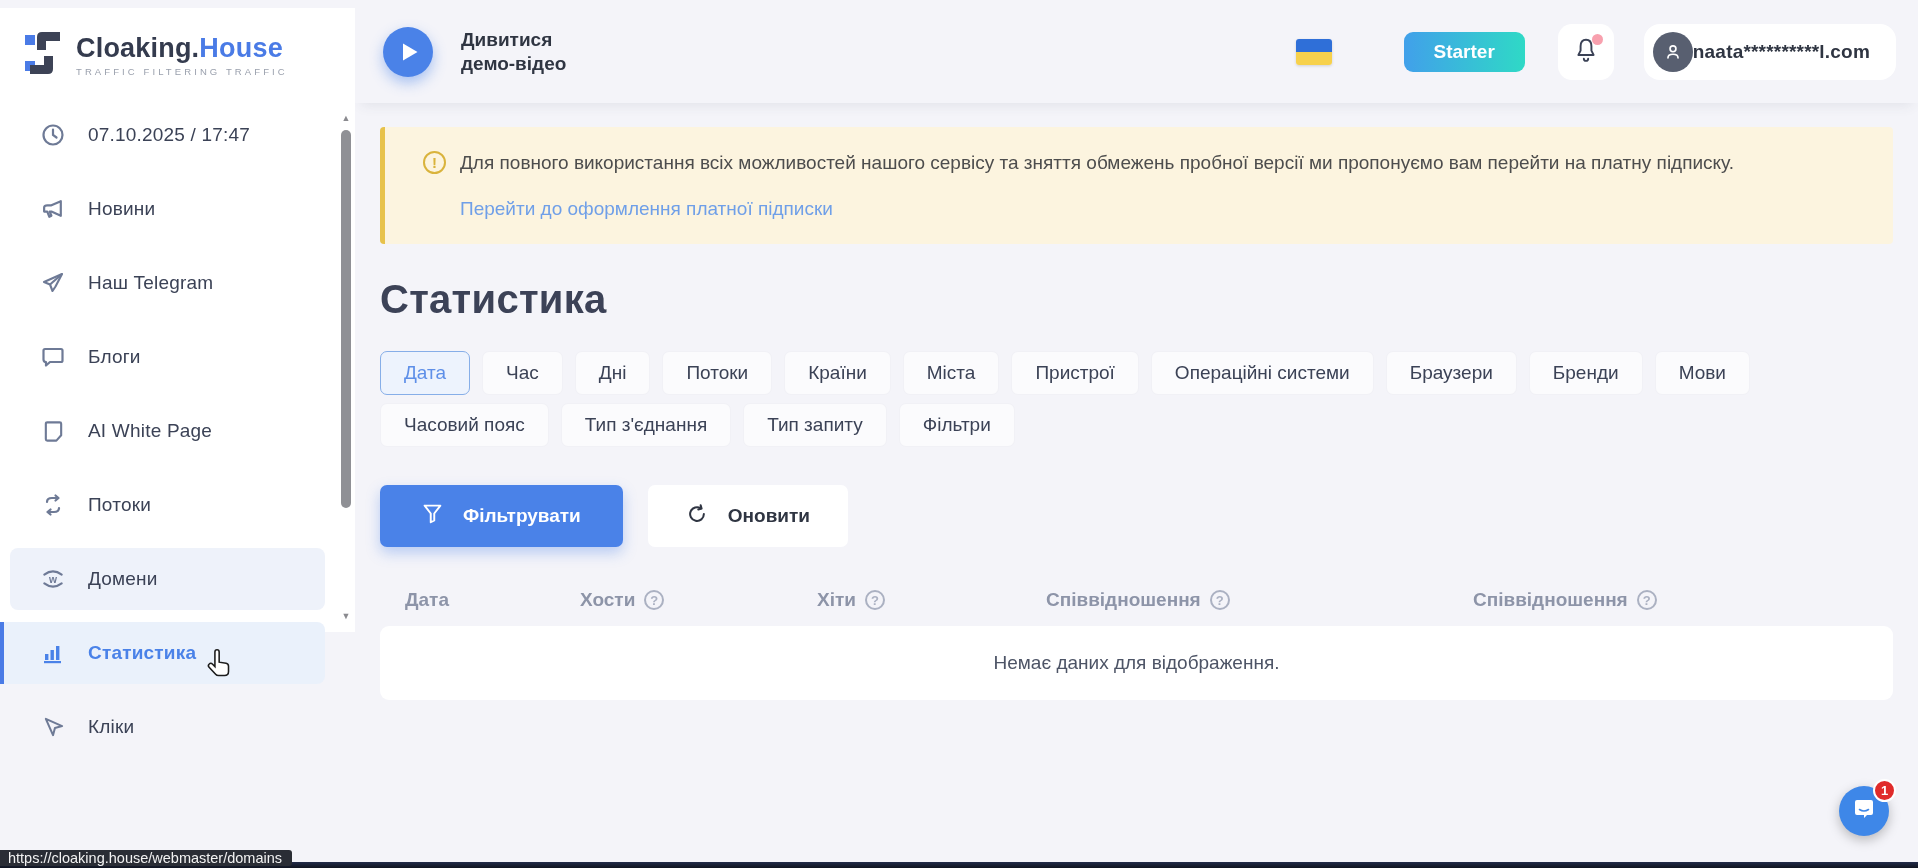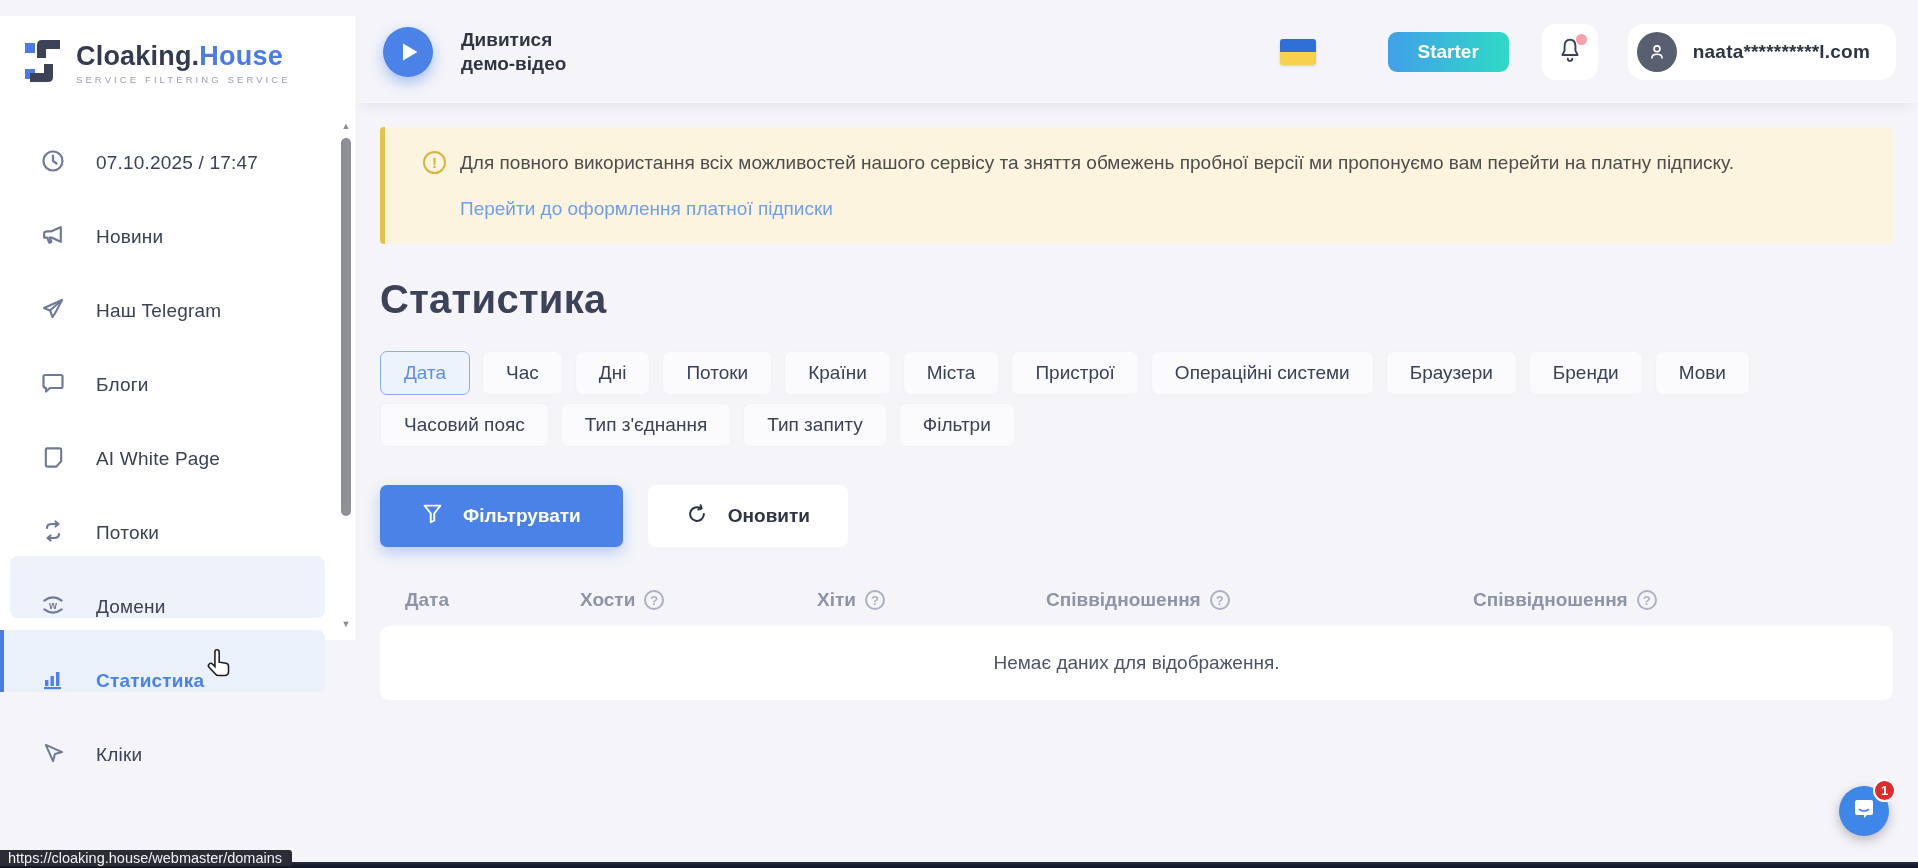--- a/index.html
+++ b/index.html
@@ -1,26 +1,26 @@
 <!DOCTYPE html>
 <html><head>
 <meta charset="utf-8">
 <style>
   * { margin:0; padding:0; box-sizing:border-box; }
   html,body { width:1918px; height:868px; overflow:hidden; }
   body { font-family:"Liberation Sans", sans-serif; background:#f4f4f9; position:relative; color:#3b4256; }
 
   
-  .sidebar { position:absolute; left:0; top:16px; width:355px; height:624px; background:#ffffff; z-index:30; }
+  .sidebar { position:absolute; left:0; top:8px; width:355px; height:624px; background:#ffffff; z-index:30; }
   .logo { display:flex; align-items:center; gap:10px; padding:20px 0 0 24px; cursor:pointer; }
   .logo-text .line1 { font-size:27px; font-weight:800; letter-spacing:.2px; color:#343b4e; }
   .logo-text .line1 .hl { color:#4a7be6; }
   .logo-text .line2 { font-size:9.5px; letter-spacing:3.1px; color:#9aa0ad; margin-top:2px; font-weight:500; }
   .nav { margin-top:22px; }
-  .side-item { display:flex; align-items:flex-end; height:62px; margin:0 30px 12px 10px; padding-left:30px; border-radius:8px; cursor:pointer;gap:8px; }
+  .side-item { display:flex; align-items:center; height:62px; margin:0 30px 12px 10px; padding-left:30px; border-radius:8px; cursor:pointer; }
   .side-item .ic { width:26px; height:26px; flex:0 0 26px; display:flex; align-items:center; justify-content:center; color:#6e7a96; }
   .side-item .lbl { margin-left:22px; font-size:19px; color:#3b4256; letter-spacing:.2px; }
   .side-item.hovered { background:#eef2fa; }
   .side-item.active { background:#eaf1fb; margin-left:0; border-left:4px solid #4a7be6; padding-left:36px; border-radius:0 8px 8px 0; }
   .side-item.active .ic, .side-item.active .lbl { color:#4a82e8; font-weight:700; }
 
   
   .sb-scroll { position:absolute; right:3px; top:104px; bottom:10px; width:12px; z-index:40; }
   .sb-arrow { width:12px; height:12px; color:#8a8a8f; font-size:9px; text-align:center; line-height:12px; cursor:pointer; }
   .sb-thumb { position:absolute; top:18px; left:1px; width:10px; height:378px; background:#8f9095; border-radius:5px; cursor:pointer; }
@@ -33,21 +33,21 @@
   .play-btn svg { margin-left:3px; }
   .demo-label { margin-left:28px; width:140px; font-size:19px; font-weight:700; color:#2f3542; line-height:24px; }
   .top-right { margin-left:auto; display:flex; align-items:center; margin-right:22px; }
   .flag { width:36px; height:26px; border-radius:3px; overflow:hidden; cursor:pointer; box-shadow:0 1px 3px rgba(0,0,0,.15); }
   .flag .b { height:13px; background:#2f6fd8; } .flag .y { height:13px; background:#f7d14c; }
   .plan-btn { margin-left:72px; padding:0 30px; height:40px; border:none; border-radius:9px; background:linear-gradient(90deg,#41a0ea,#2fd9c6); color:#fff; font-size:19px; font-weight:700; font-family:inherit; cursor:pointer; }
   .bell-wrap { margin-left:33px; width:56px; height:56px; background:#fff; border-radius:14px; display:flex; align-items:center; justify-content:center; position:relative; cursor:pointer; }
   .bell-dot { position:absolute; top:10px; right:11px; width:11px; height:11px; border-radius:50%; background:#f8a0ae; }
   .user-chip { margin-left:30px; height:56px; background:#fff; border-radius:16px; display:flex; align-items:center; padding:0 26px 0 9px; cursor:pointer; }
   .avatar { width:40px; height:40px; border-radius:50%; background:#585f70; display:flex; align-items:center; justify-content:center; }
-  .user-email { margin-left:16px; font-size:19px; font-weight:700; color:#2f3542; letter-spacing:.2px; }
+  .user-email { font-size:19px; font-weight:700; color:#2f3542; letter-spacing:.2px; }
 
   
   .content { position:absolute; left:380px; top:103px; width:1513px; z-index:10; }
   .banner { margin-top:24px; background:#fcf4df; border-left:5px solid #e7c24b; border-radius:4px; padding:23px 40px 24px 38px; display:flex; }
   .warn-ic { width:23px; height:23px; border-radius:50%; border:2px solid #d9b33c; color:#d9b33c; font-weight:800; font-size:15px; display:flex; align-items:center; justify-content:center; flex:0 0 23px; margin-top:1px; }
   .banner-body { margin-left:14px; }
   .banner-text { font-size:19px; line-height:26px; color:#4d4d4d; max-width:1390px; }
   .banner-link { display:inline-block; margin-top:22px; font-size:19px; color:#6f9fe8; text-decoration:none; cursor:pointer; }
 
   .page-title { margin-top:33px; font-size:40px; font-weight:800; color:#3c4257; letter-spacing:.3px; }
@@ -84,21 +84,21 @@
     <span>
       <svg width="42" height="50" viewBox="0 0 42 50">
         <rect x="1" y="7" width="10" height="10" fill="#4a7be6"></rect>
         <rect x="1" y="33" width="10" height="10" fill="#4a7be6"></rect>
         <path d="M36 4 H18 q-5 0 -5 5 v13 h9 v-9 h14 z" fill="#3d4356"></path>
         <path d="M6 46 h18 q5 0 5 -5 v-13 h-9 v9 H6 z" fill="#3d4356"></path>
       </svg>
     </span>
     <span class="logo-text">
       <div class="line1"><span>Cloaking.</span><span class="hl">House</span></div>
-      <div class="line2">SERVICE FILTERING SERVICE</div>
+      <div class="line2">TRAFFIC FILTERING TRAFFIC</div>
     </span>
   </div>
 
   <nav class="nav">
     <div class="side-item">
       <span class="ic">
         <svg width="24" height="24" viewBox="0 0 24 24" fill="none" stroke="currentColor" stroke-width="2.2">
             <circle cx="12" cy="12" r="9.5"></circle>
             <path d="M12 6.5 V12 l3.5 2.5" stroke-linecap="round"></path>
           </svg>

